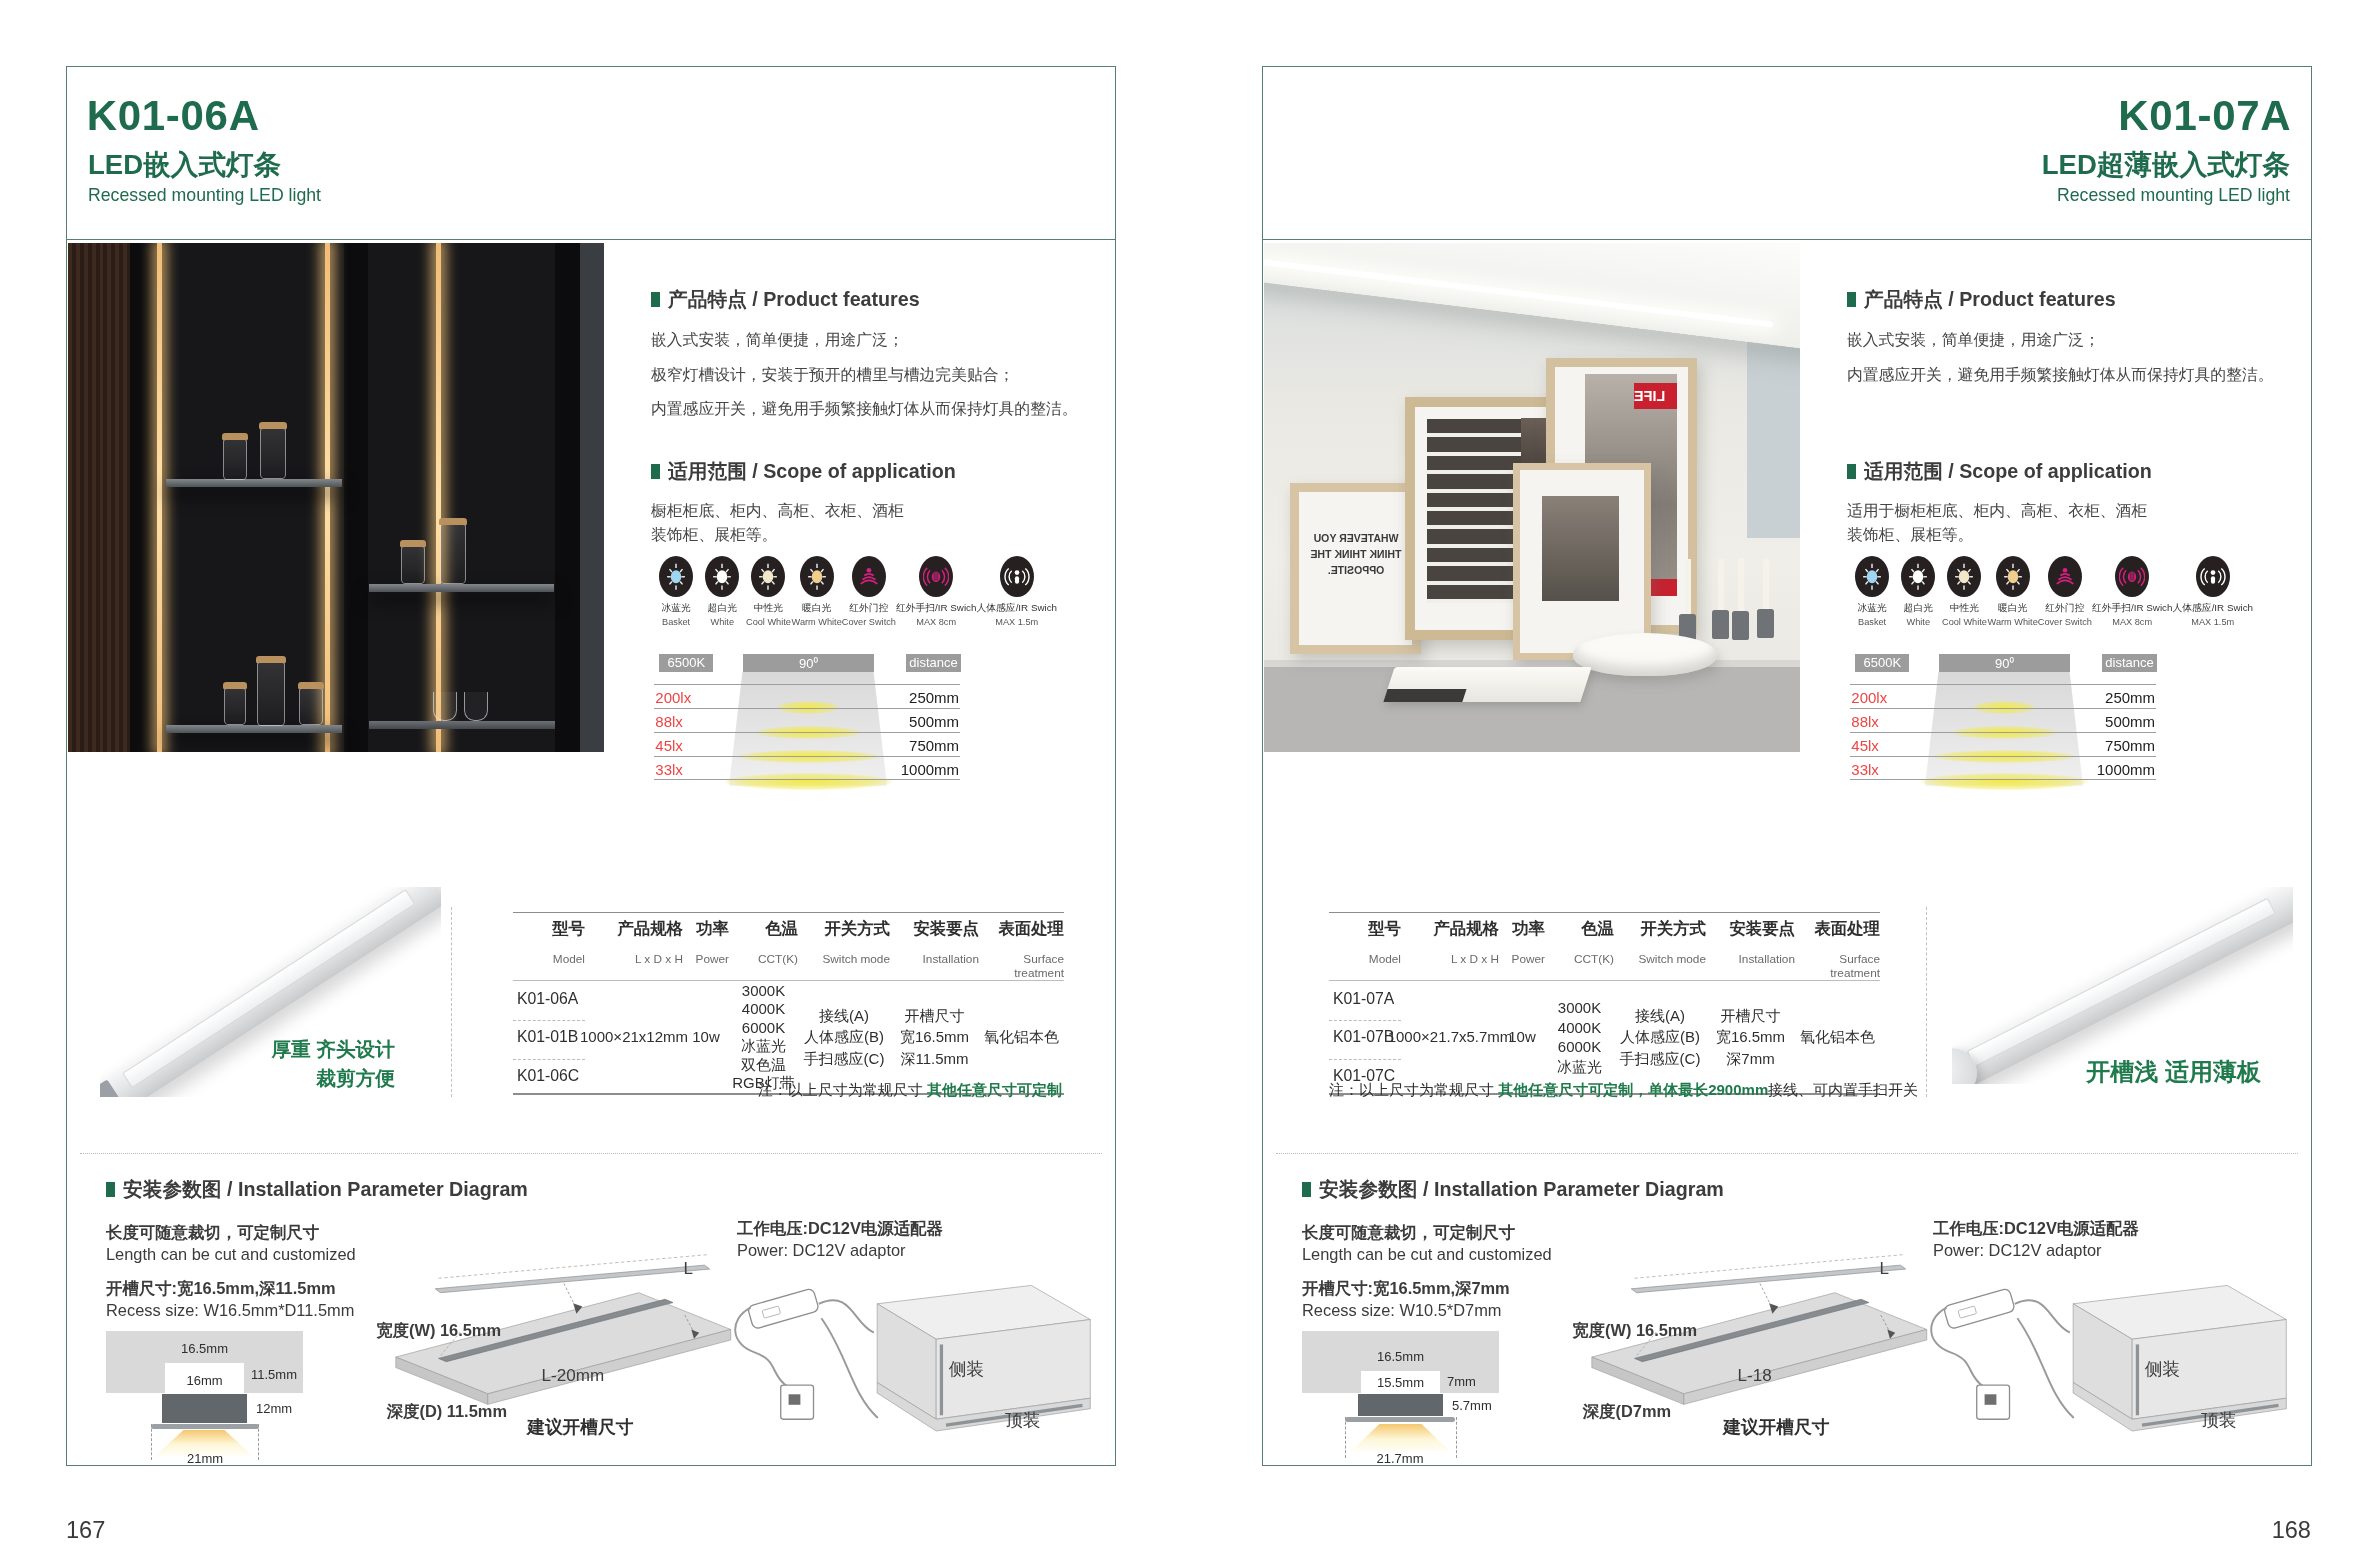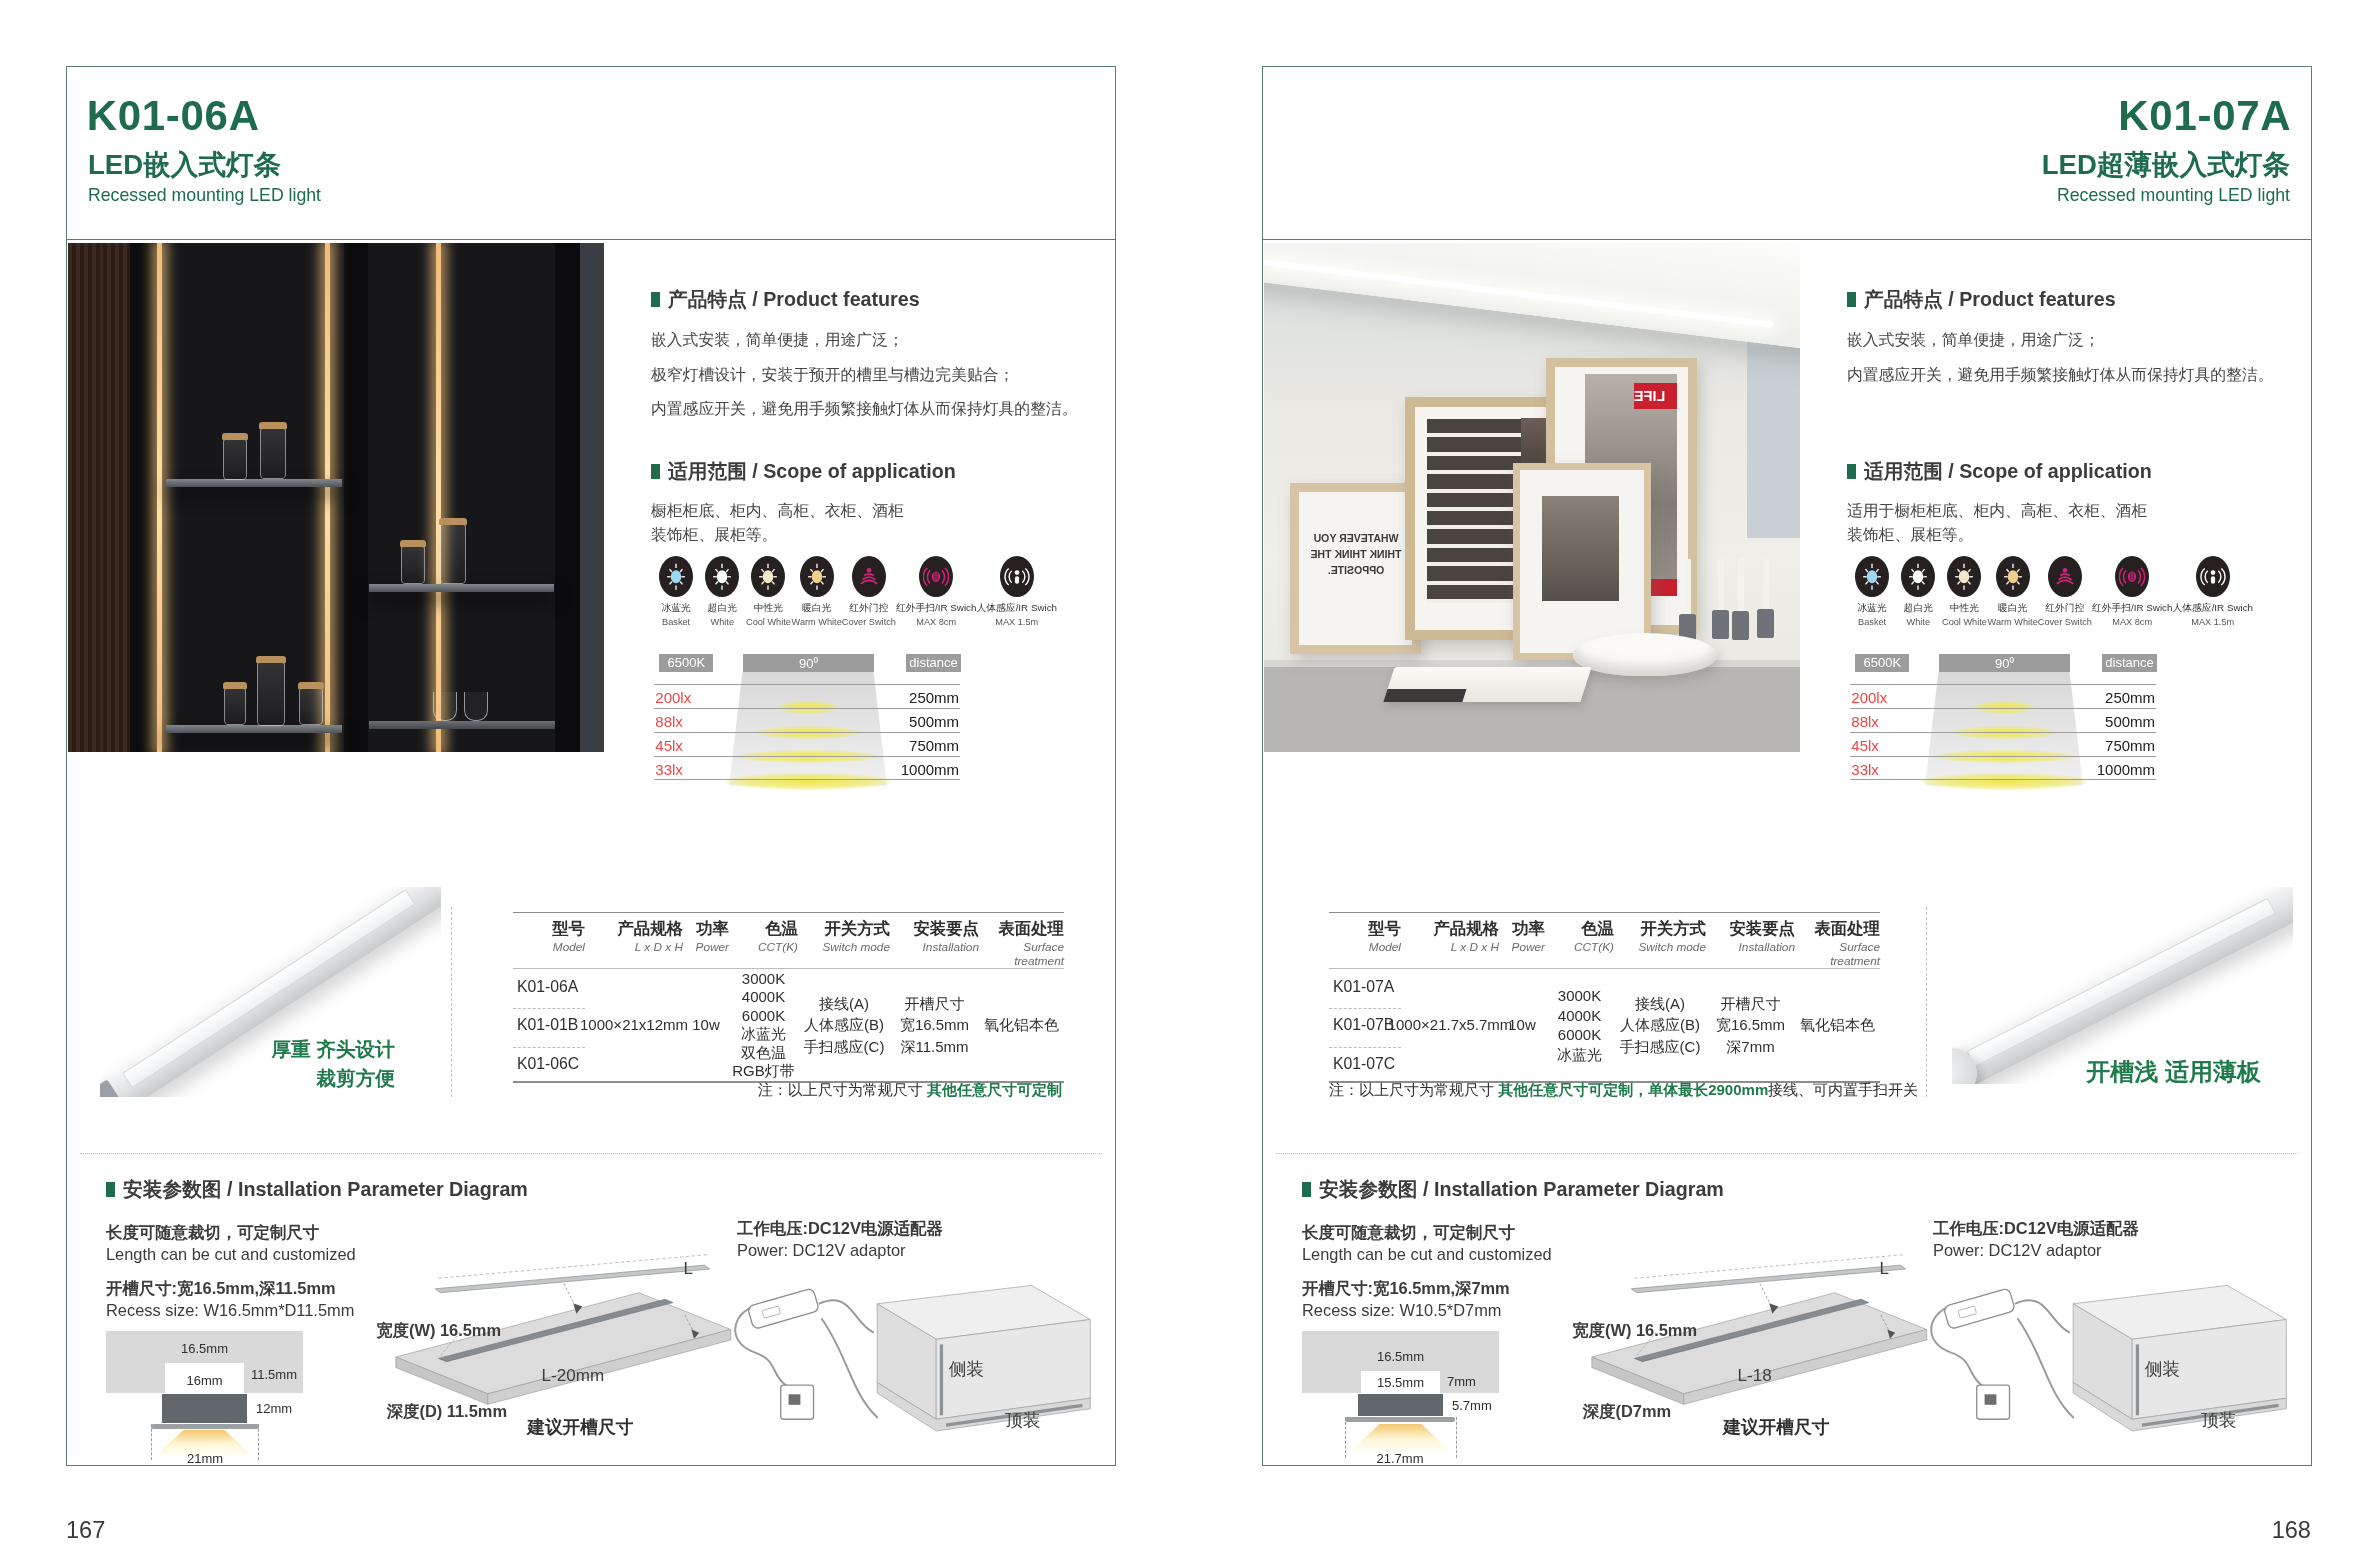--- a/index.html
+++ b/index.html
@@ -44,21 +44,21 @@
   .cone { position:absolute; left:75px; top:17.7px; width:158px; height:114px;
           clip-path:polygon(8.5% 0, 91.5% 0, 100% 100%, 0% 100%);
           background:linear-gradient(rgba(185,185,185,.55), rgba(205,205,205,.30)); }
   .pell { position:absolute; height:13px; border-radius:50%;
           background:radial-gradient(ellipse at center, #f1e94f 0%, rgba(241,233,79,.55) 55%, rgba(241,233,79,0) 78%); }
   
   .spec-table { position:absolute; }
   .tbl-head { display:flex; border-top:1.3px solid #8d8d8d; padding-top:5.3px; }
   .th { text-align:right; }
   .th .cn { font-size:16.4px; font-weight:700; color:#2f2f2f; }
-  .th .en { font-size:11.8px; color:#6a6a6a; margin-top:0;font-style:italic; }
+  .th .en { font-size:11.8px; color:#6a6a6a; margin-top:12px; }
   .tbl-body { display:flex; border-top:0.7px solid #bdbdbd; border-bottom:2px solid #8d8d8d; height:92px; }
   .td { display:flex; flex-direction:column; align-items:center; justify-content:center;
         font-size:15px; color:#2f2f2f; line-height:21.7px; text-align:center;}
   .models { justify-content:space-between; padding:6.6px 0; }
   .mrow { width:100%; text-align:left; padding-left:3.9px; font-size:15.8px; }
   .mrow + .mrow { border-top:0.7px dashed #bbb; padding-top:5.3px; }
   .c-model{width:72px}.c-spec{width:98px}.c-pow{width:46px}.c-cct{width:69px}
   .c-sw{width:92px}.c-inst{width:89px}.c-surf{width:85px}
   .note { font-size:15px; color:#2f2f2f; white-space:nowrap; }
   .note .grn { color:#1F7A4C; font-weight:700; }

